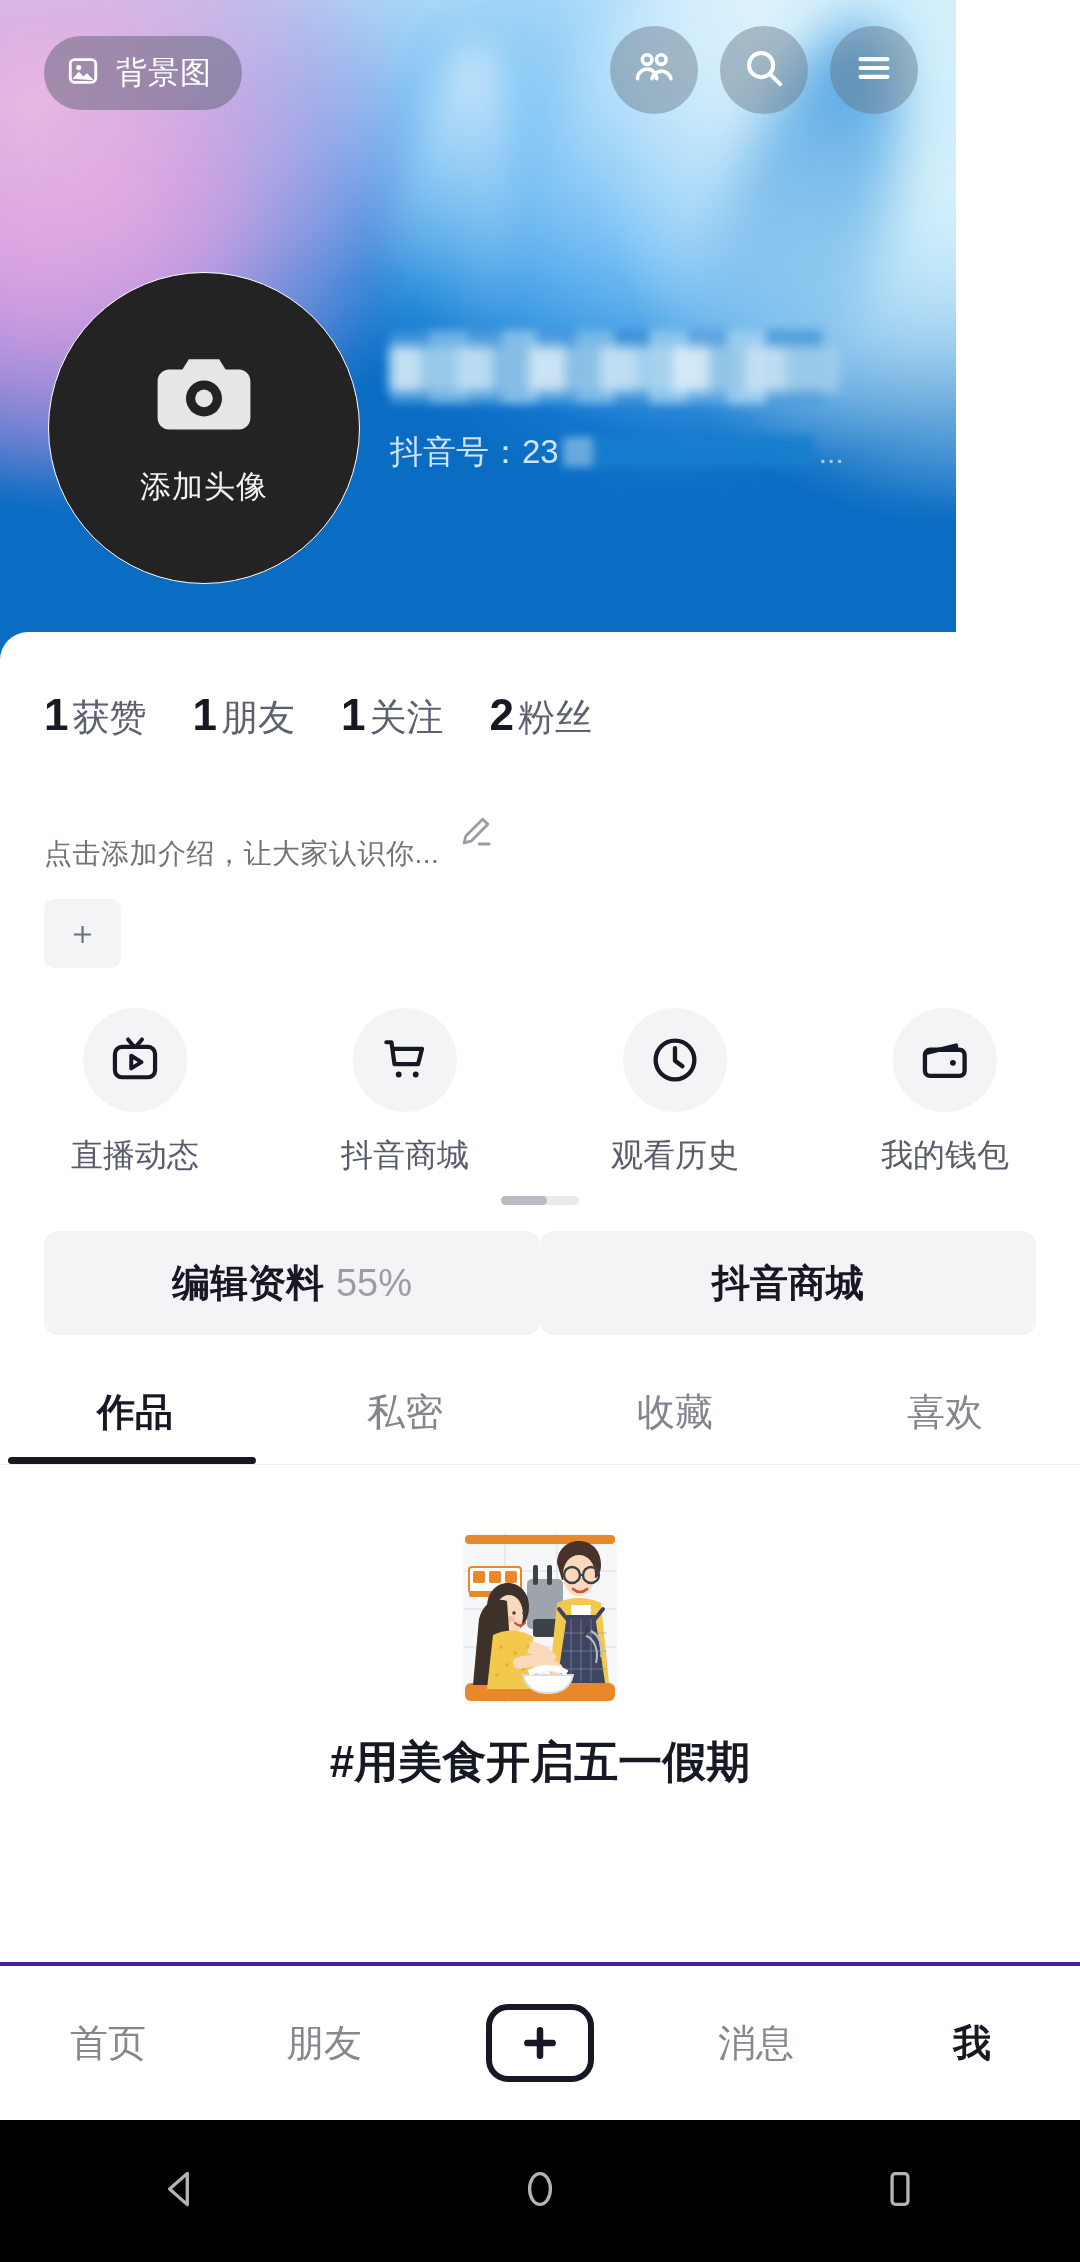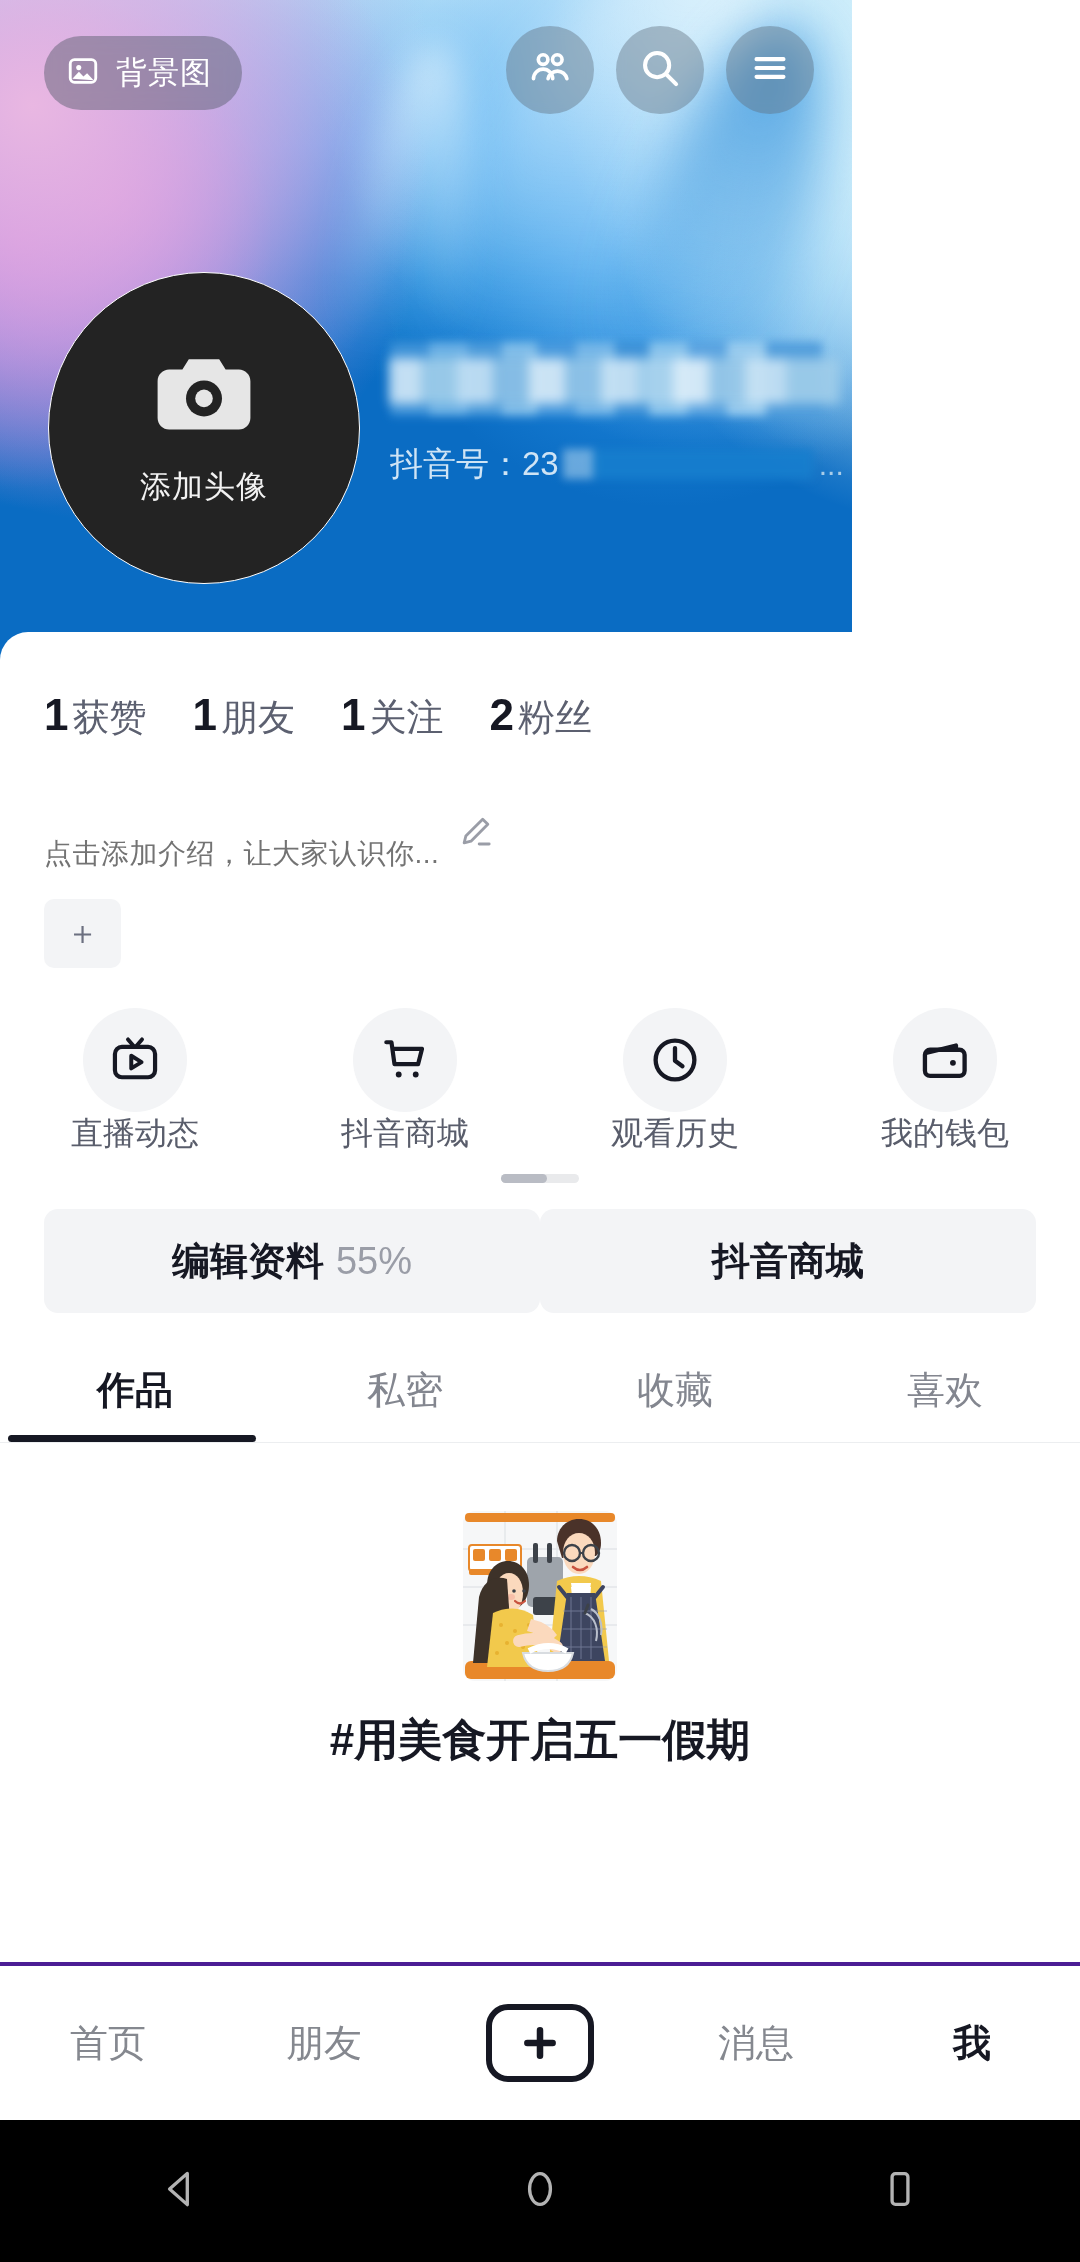--- a/index.html
+++ b/index.html
@@ -5,21 +5,21 @@
   * { box-sizing: border-box; margin: 0; padding: 0; }
   html, body {
     width: 1080px; height: 2262px;
     font-family: "Liberation Sans", "DejaVu Sans", sans-serif;
     background: #ffffff; overflow: hidden;
   }
   .phone { position: relative; width: 1080px; height: 2262px; background: #fff; }
 
   
   .cover {
-    position: absolute; left: 0; top: 0; width: 852px; height: 660px;
+    position: absolute; left: 0; top: 0; width: 956px; height: 660px;
     background: #be185d;
     overflow: hidden;
   }
   .cover-grad {
     position: absolute; left: 0; top: 0; width: 1080px; height: 660px;
     background:
       radial-gradient(circle at 3% 16%, #e9b7e2 0%, rgba(233,183,226,0) 34%),
       radial-gradient(circle at 10% 30%, #c88ae0 0%, rgba(200,138,224,0) 30%),
       radial-gradient(circle at 2% 36%, #b974dd 0%, rgba(185,116,221,0) 22%),
       radial-gradient(circle at 96% 5%, #d9f3fb 0%, rgba(217,243,251,0) 40%),
@@ -67,21 +67,21 @@
 
   
   .avatar-wrap {
     position: absolute; left: 48px; top: 272px;
     width: 312px; height: 312px; border-radius: 50%;
     background: #232323; border: 1px solid #ffffff;
     display: flex; flex-direction: column; align-items: center; justify-content: center;
   }
   .avatar-wrap .add-txt { color: #f2f2f2; font-size: 31px; margin-top: 18px; letter-spacing: 1px; }
 
-  .name-block { position: absolute; left: 390px; top: 342px; width: 640px; }
+  .name-block { position: absolute; left: 390px; top: 330px; width: 640px; }
   .name-blur {
     width: 432px; height: 74px; border-radius: 3px;
     background:
       linear-gradient(90deg,
         #3e92d8 0 9%, #6fb3e6 9% 18%, #4e9cdb 18% 26%, #85c0ea 26% 34%,
         #4a9add 34% 43%, #78b8e8 43% 52%, #3d91d7 52% 60%, #8cc5ec 60% 69%,
         #5aa3e0 69% 78%, #9bcdef 78% 87%, #4f9cdb 87% 100%);
     filter: blur(5px); opacity: .95;
   }
   .name-blur2 {
@@ -122,21 +122,21 @@
     background: #f3f4f6; border-radius: 10px;
     font-size: 33px; color: #6c7080;
   }
 
   .shortcuts { display: flex; padding: 40px 0 0 0; }
   .shortcut { flex: 1; display: flex; flex-direction: column; align-items: center; }
   .sc-circle {
     width: 104px; height: 104px; border-radius: 50%; background: #f3f4f6;
     display: flex; align-items: center; justify-content: center;
   }
-  .sc-label { font-size: 32px; color: #595d6b; }
+  .sc-label { margin-top: 22px; font-size: 32px; color: #595d6b; }
 
   .scroll-ind { display: flex; justify-content: center; margin-top: 18px; }
   .scroll-track { width: 78px; height: 9px; border-radius: 5px; background: #e9eaec; position: relative; }
   .scroll-thumb { position: absolute; left: 0; top: 0; width: 46px; height: 9px; border-radius: 5px; background: #b9bcc4; }
 
   .actions { display: flex; padding: 26px 44px 0 44px; }
   .act-btn {
     flex: 1; height: 104px; border-radius: 14px; background: #f3f4f6;
     display: flex; align-items: center; justify-content: center;
     font-size: 38px; color: #161823; font-weight: 600;

